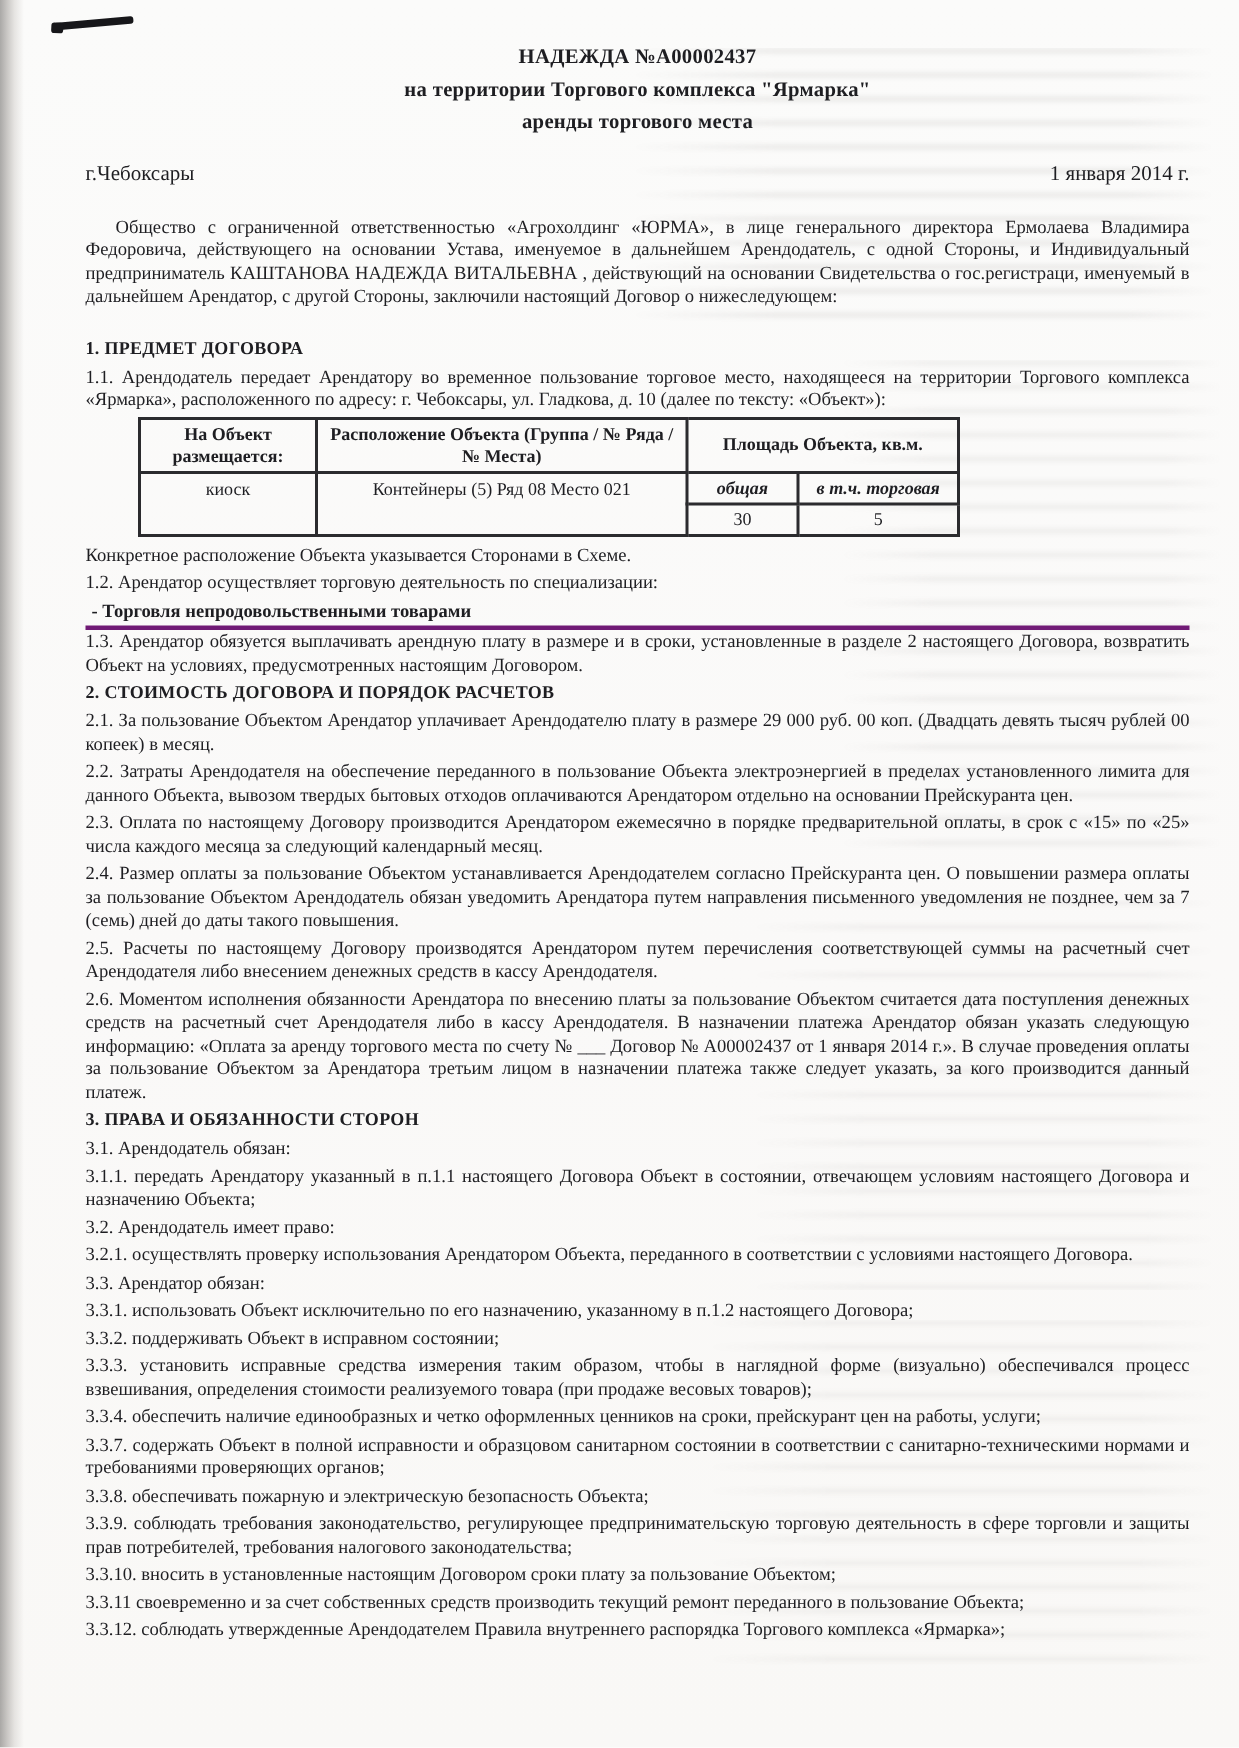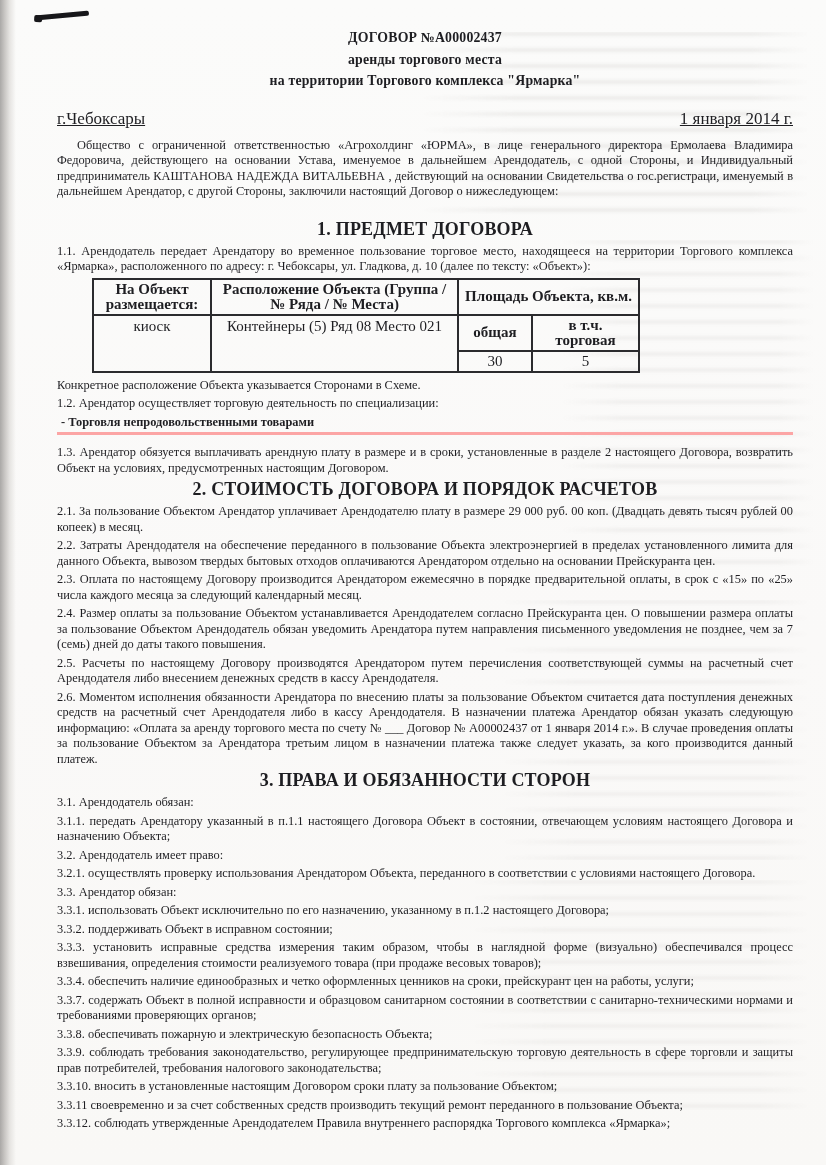--- a/index.html
+++ b/index.html
@@ -42,63 +42,63 @@
   .b2 { left: 560px; top: 240px; width: 255px; height: 330px; opacity:.35; }
   .b3 { left: 500px; top: 600px; width: 310px; height: 260px; opacity:.3; }
   .b4 { left: 470px; top: 880px; width: 340px; height: 230px; opacity:.3; }
 
   .page {
     position: absolute; left: 57px; top: 0; width: 736px;
   }
   .doc-title { margin-top: 27px; text-align: center; font-weight: bold;
     font-size: 13.8px; line-height: 21.5px; letter-spacing: .2px; }
   .date-row { display: flex; justify-content: space-between;
-    margin-top: 17px; margin-bottom: 9px; font-size: 17px; text-decoration: underline; }
+    margin-top: 17px; margin-bottom: 19px; font-size: 14px; }
   p.body {
     font-size: 12.4px; line-height: 15.5px; text-align: justify;
     margin: 0 0 3px 0;
   }
   p.intro { text-indent: 20px; margin-top: 6px; margin-bottom: 19px; }
   h2.sec {
-    text-align: center; font-size: 18px; font-weight: bold;
+    text-align: left; font-size: 12px; font-weight: bold;
     margin: 3px 0 4px 0; letter-spacing: .2px;
   }
   table.obj-table {
     border-collapse: collapse; table-layout: fixed;
     margin: 3px 0 5px 35px; width: 546px;
-    font-size: 15px; line-height: 15px;
+    font-size: 12px; line-height: 15px;
   }
   .obj-table th, .obj-table td {
     border: 2px solid #2b2b2e; text-align: center; padding: 2px 4px;
   }
   .obj-table th { font-weight: bold; }
   .obj-table td.top { vertical-align: top; padding-top: 3px; }
-  .obj-table .sub { font-weight: bold; }
+  .obj-table .sub { font-weight: bold; font-style: italic; }
   p.spec {
     font-weight: bold;
-    border-bottom: 3px solid #fca5a5;
-    padding: 0 0 2px 4px; margin: 1px 0 10px 0;
+    border-bottom: 3px solid #701a75;
+    padding: 0 0 2px 4px; margin: 1px 0 0 0;
   }
 </style>
 </head>
 <body>
 
 <div class="edge-shadow"></div>
 <div class="bleed b1"></div>
 <div class="bleed b2"></div>
 <div class="bleed b3"></div>
 <div class="bleed b4"></div>
 <div class="pen-mark"></div>
 
 <div class="page">
 
   <div class="doc-title">
-    <div>ДОГОВОР №А00002437</div>
+    <div>НАДЕЖДА №А00002437</div>
+    <div>на территории Торгового комплекса "Ярмарка"</div>
     <div>аренды торгового места</div>
-    <div>на территории Торгового комплекса "Ярмарка"</div>
   </div>
 
   <div class="date-row">
     <span>г.Чебоксары</span>
     <span>1 января 2014 г.</span>
   </div>
 
   <p class="body intro">Общество с ограниченной ответственностью «Агрохолдинг «ЮРМА», в лице генерального директора Ермолаева Владимира Федоровича, действующего на основании Устава, именуемое в дальнейшем Арендодатель, с одной Стороны, и Индивидуальный предприниматель КАШТАНОВА НАДЕЖДА ВИТАЛЬЕВНА , действующий на основании Свидетельства о гос.регистраци,  именуемый в дальнейшем Арендатор, с другой Стороны, заключили настоящий Договор о нижеследующем:</p>
 
   <h2 class="sec">1. ПРЕДМЕТ ДОГОВОРА</h2>

